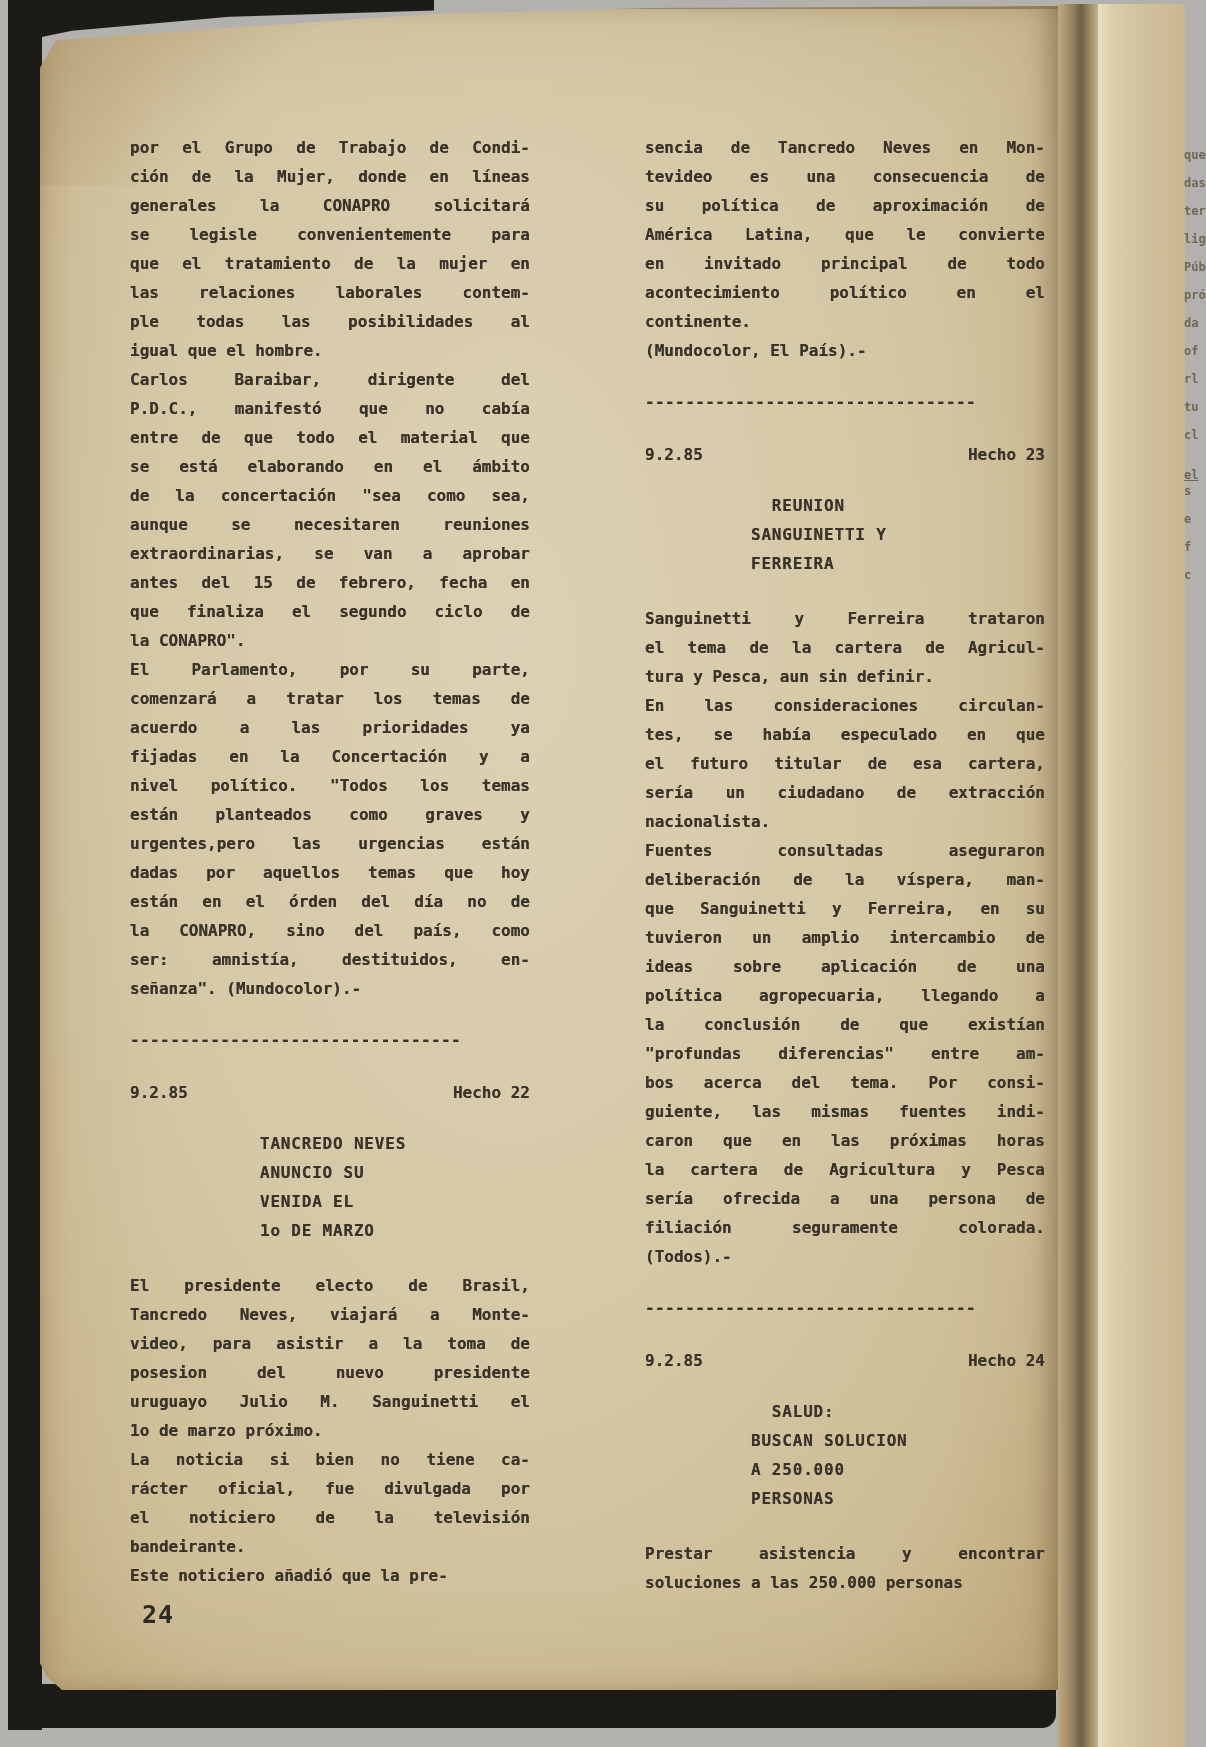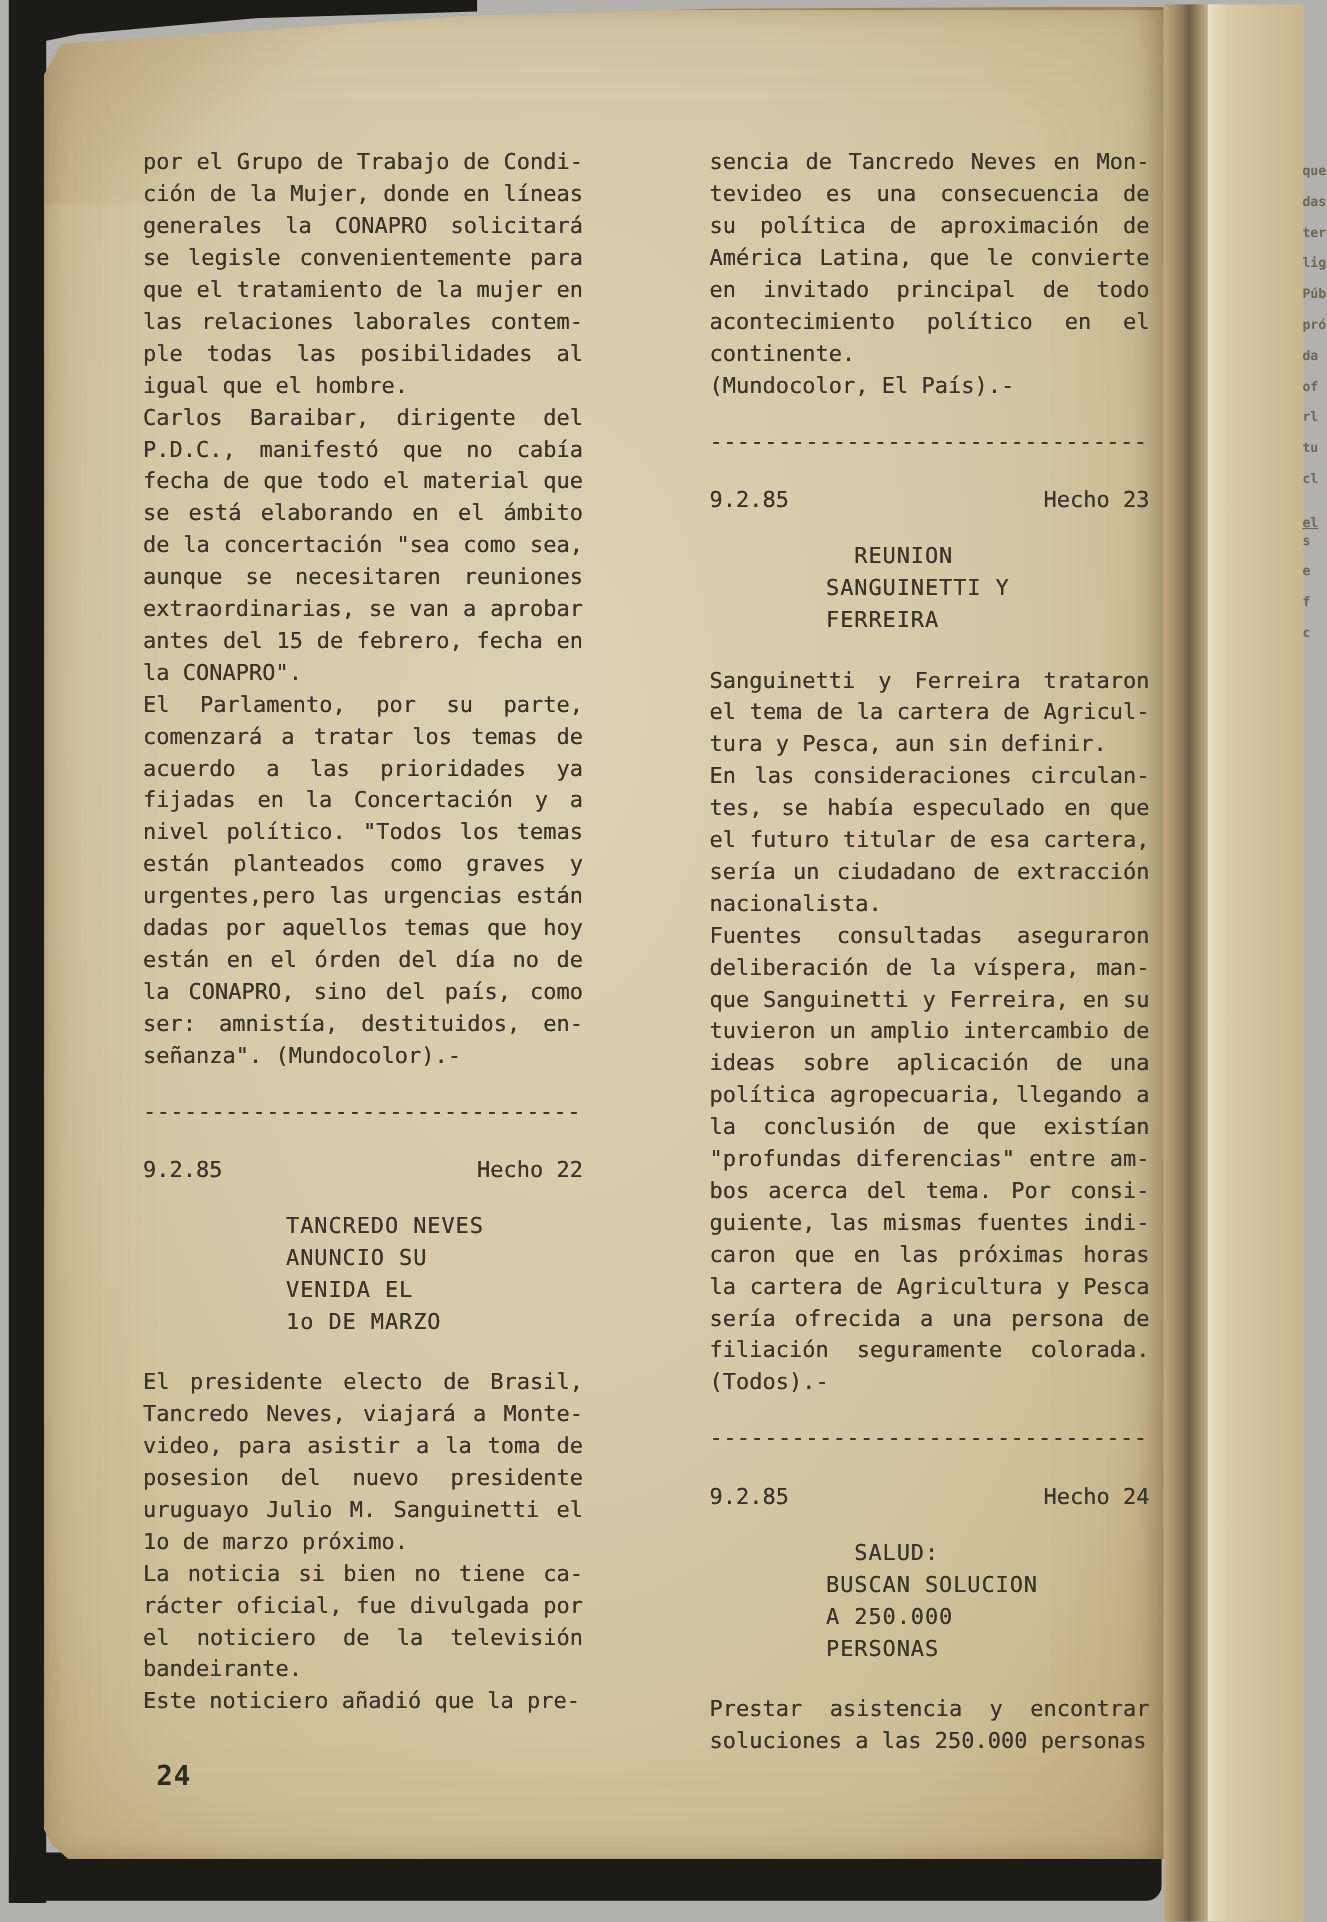--- a/index.html
+++ b/index.html
@@ -30,21 +30,21 @@
   .page::before{content:"";position:absolute;left:0;top:0;width:320px;height:180px;
     background:linear-gradient(135deg, rgba(140,105,60,.30) 0%, rgba(140,105,60,0) 60%);
     pointer-events:none;}
   
   .fold{left:1058px;top:4px;width:40px;height:1743px;
     background:linear-gradient(90deg,#bfa97f 0%,#927f5e 38%,#6e5e46 58%,#9c8a68 80%,#c3b28c 100%);}
   .next-page{left:1098px;top:4px;width:87px;height:1743px;
     background:linear-gradient(90deg,#e8dfc4 0%,#dbcca8 20%,#d0c09c 55%,#c9b790 100%);}
   .frag{position:absolute;left:86px;font-size:12px;font-weight:bold;color:#6f6753;white-space:pre;}
   
-  .col{position:absolute;top:127px;width:400px;font-size:20px;font-weight:normal;
+  .col{position:absolute;top:127px;width:400px;font-size:16px;font-weight:bold;
     line-height:29px;color:#39332a;text-shadow:0 0 .6px rgba(57,51,42,.75);}
   .col-left{left:90px;}
   .col-right{left:605px;}
   .para{margin:0;}
   .tline{text-align:justify;text-align-last:justify;}
   .tline.lastline{text-align:right;text-align-last:left;}
   .divider{margin-top:22px;white-space:nowrap;overflow:hidden;letter-spacing:.4px;}
   .dateline{margin-top:24px;display:flex;justify-content:space-between;}
   .heading{margin-top:22px;margin-bottom:26px;padding-left:130px;}
   .col-right .heading{padding-left:106px;}
@@ -67,26 +67,27 @@
         <div class="tline">generales la CONAPRO solicitará</div>
         <div class="tline">se legisle convenientemente para</div>
         <div class="tline">que el tratamiento de la mujer en</div>
         <div class="tline">las relaciones laborales contem-</div>
         <div class="tline">ple todas las posibilidades al</div>
         <div class="tline lastline">igual que el hombre.</div>
       </div>
       <div class="para">
         <div class="tline">Carlos Baraibar, dirigente del</div>
         <div class="tline">P.D.C., manifestó que no cabía</div>
-        <div class="tline">fecha de que todo el material que</div>
+        <div class="tline">entre de que todo el material que</div>
         <div class="tline">se está elaborando en el ámbito</div>
         <div class="tline">de la concertación "sea como sea,</div>
         <div class="tline">aunque se necesitaren reuniones</div>
         <div class="tline">extraordinarias, se van a aprobar</div>
         <div class="tline">antes del 15 de febrero, fecha en</div>
+        <div class="tline">que finaliza el segundo ciclo de</div>
         <div class="tline lastline">la CONAPRO".</div>
       </div>
       <div class="para">
         <div class="tline">El Parlamento, por su parte,</div>
         <div class="tline">comenzará a tratar los temas de</div>
         <div class="tline">acuerdo a las prioridades ya</div>
         <div class="tline">fijadas en la Concertación y a</div>
         <div class="tline">nivel político. "Todos los temas</div>
         <div class="tline">están planteados como graves y</div>
         <div class="tline">urgentes,pero las urgencias están</div>

